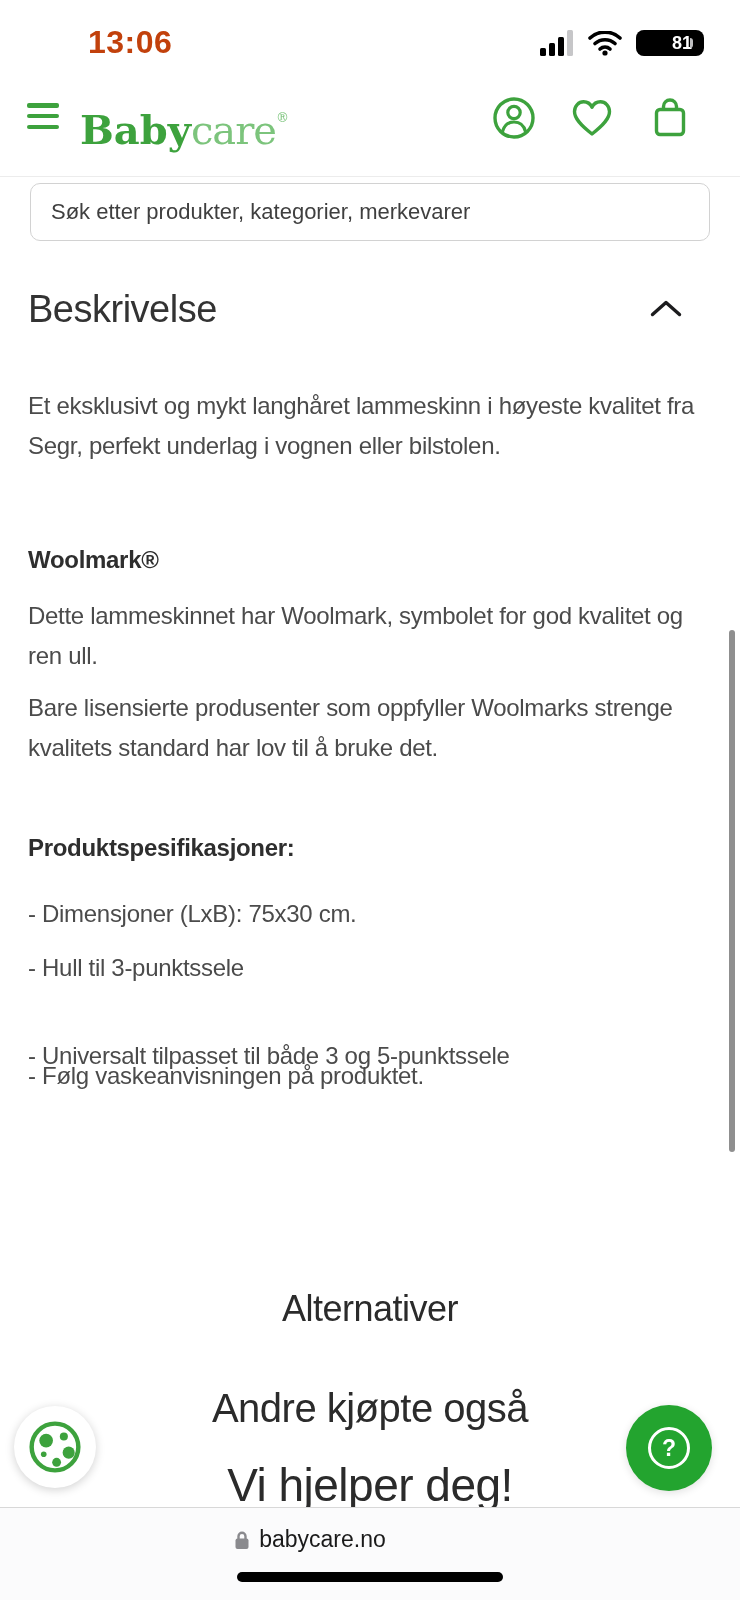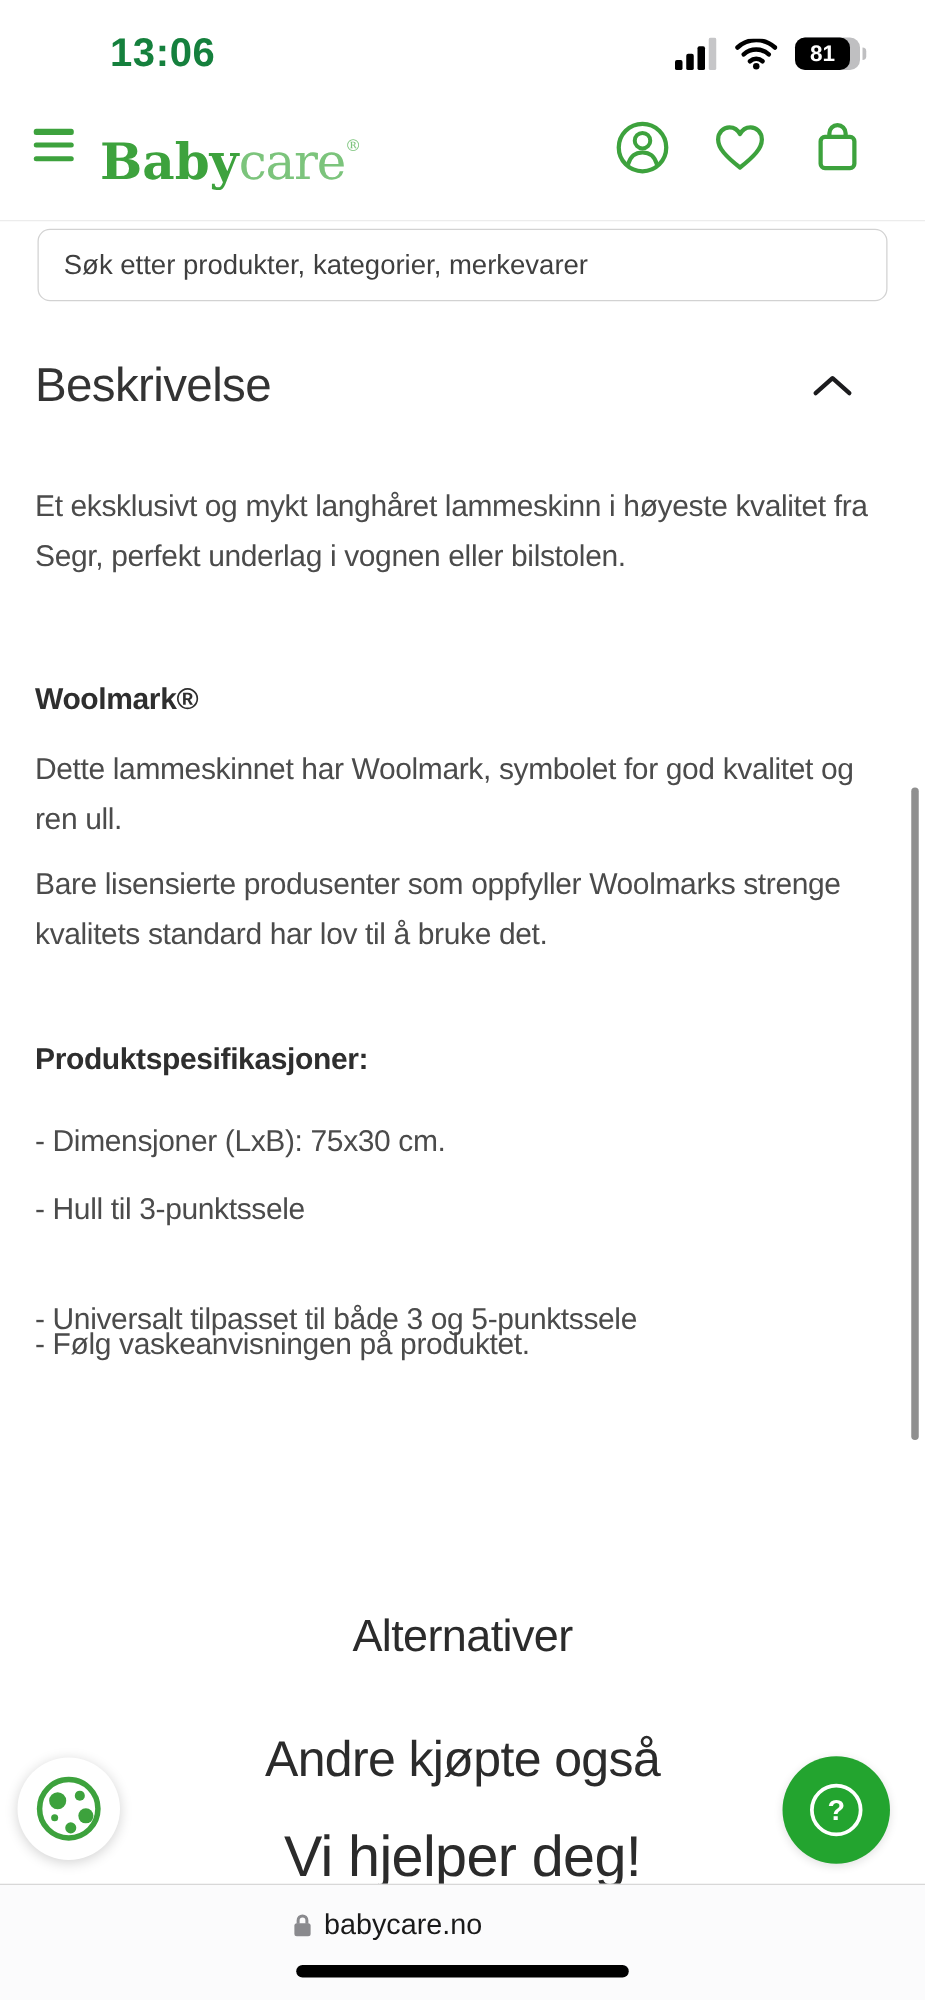--- a/index.html
+++ b/index.html
@@ -1,25 +1,25 @@
 <!DOCTYPE html>
 <html><head>
 <meta charset="utf-8">
 <style>
   html,body{margin:0;padding:0;background:#fff;}
   .page{
     position:relative;width:740px;height:1600px;background:#ffffff;
     font-family:"Liberation Sans",sans-serif;overflow:hidden;
   }
   
-  .time{position:absolute;left:88px;top:24px;font-size:32px;font-weight:700;color:#15803d;letter-spacing:.5px;}
+  .time{position:absolute;left:88px;top:24px;font-size:32px;font-weight:700;color:#c2410c;letter-spacing:.5px;}
   .sb-icons{position:absolute;right:52px;top:30px;display:flex;align-items:center;gap:14px;}
   .battery{position:relative;width:52px;height:26px;background:#bfbfc1;border-radius:8px;}
   .battery .fill{position:absolute;left:0;top:0;width:44px;height:26px;background:#000;border-radius:8px;
-    display:flex;align-items:center;justify-content:center;}
+    display:flex;align-items:center;justify-content:center;padding-left:24px;}
   .battery .pct{color:#fff;font-size:18px;font-weight:700;}
   .battery .cap{position:absolute;right:-5px;top:8px;width:3px;height:10px;background:#bfbfc1;border-radius:0 3px 3px 0;}
   
   .hamburger{position:absolute;left:27px;top:103px;width:32px;height:26px;display:flex;flex-direction:column;justify-content:space-between;cursor:pointer;}
   .hamburger span{display:block;height:4.5px;background:#3da23d;border-radius:2px;}
   .logo{position:absolute;left:80px;top:94px;font-family:"DejaVu Serif",serif;font-size:40px;line-height:48px;cursor:pointer;white-space:nowrap;}
   .logo .b{font-weight:700;color:#3da23d;}
   .logo .c{font-weight:400;color:#7cc47c;letter-spacing:-1px;}
   .logo .r{font-size:13px;color:#7cc47c;vertical-align:22px;}
   .hdr-icons{position:absolute;right:48px;top:96px;display:flex;gap:34px;align-items:center;}

